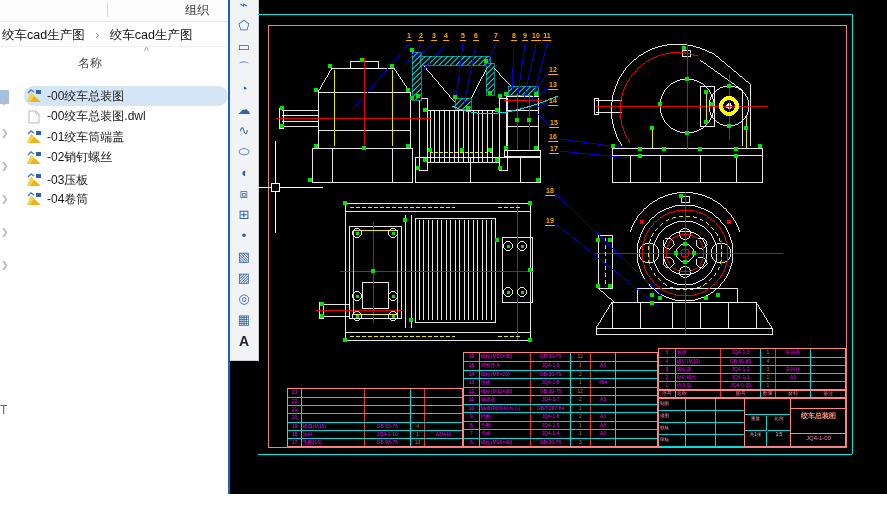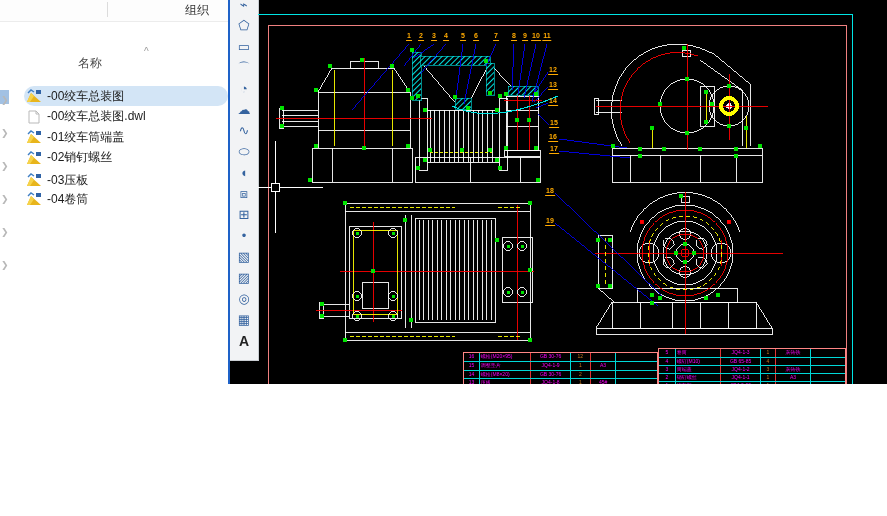--- a/index.html
+++ b/index.html
@@ -1,16 +1,16 @@
 <!DOCTYPE html>
 <html><head>
 <meta charset="utf-8">
 <style>
   html,body{margin:0;padding:0;background:#fff;font-family:"Liberation Sans","DejaVu Sans",sans-serif;}
-  #screen{position:relative;width:887px;height:384px;overflow:hidden;background:#0c4a6e;}
+  #screen{position:relative;width:887px;height:494px;overflow:hidden;background:#0c4a6e;}
   
   .explorer{position:absolute;left:0;top:0;width:228px;height:516px;background:#fff;border-right:1px solid #d5d5d5;}
   .cmdbar{position:absolute;left:0;top:0;width:228px;height:21px;background:#fdfdfd;border-bottom:1px solid #ececec;}
   .cmd-sep{position:absolute;left:107px;top:2px;height:15px;border-left:1px solid #dcdcdc;}
   .organize{position:absolute;left:185px;top:2px;font-size:12px;color:#333;}
   .breadcrumb{position:absolute;left:0;top:21px;width:228px;height:25px;border-bottom:1px solid #f0f0f0;font-size:12.5px;color:#111;}
   .breadcrumb .seg{position:relative;display:inline-block;margin-top:6px;}
   .breadcrumb .s1{margin-left:2px;}
   .bc-sep{color:#888;margin:6px 7px 0 7px;display:inline-block;}
   .colheader{position:absolute;left:0;top:46px;width:228px;height:24px;}
@@ -58,20 +58,25 @@
 </style>
 </head>
 <body>
 
 <div id="screen">
 
   <div class="explorer">
     <div class="cmdbar">
       <span class="cmd-sep"></span>
       <span class="organize">组织</span>
+    </div>
+    <div class="breadcrumb">
+      <span class="seg s1">绞车cad生产图</span>
+      <span class="bc-sep">›</span>
+      <span class="seg">绞车cad生产图</span>
     </div>
     <div class="colheader">
       <span class="sortcaret">^</span>
       <span class="namehdr">名称</span>
     </div>
     <div class="filelist">
         <div class="file-row selected" style="top: 4px;">
           <span class="ficon"><svg viewBox="0 0 16 14" width="16" height="14">
               <polygon points="1,13 5,4 15,13" fill="#e8b51c"></polygon>
               <polygon points="1,13 5,4 8,7 4,13" fill="#f6d34a"></polygon>

